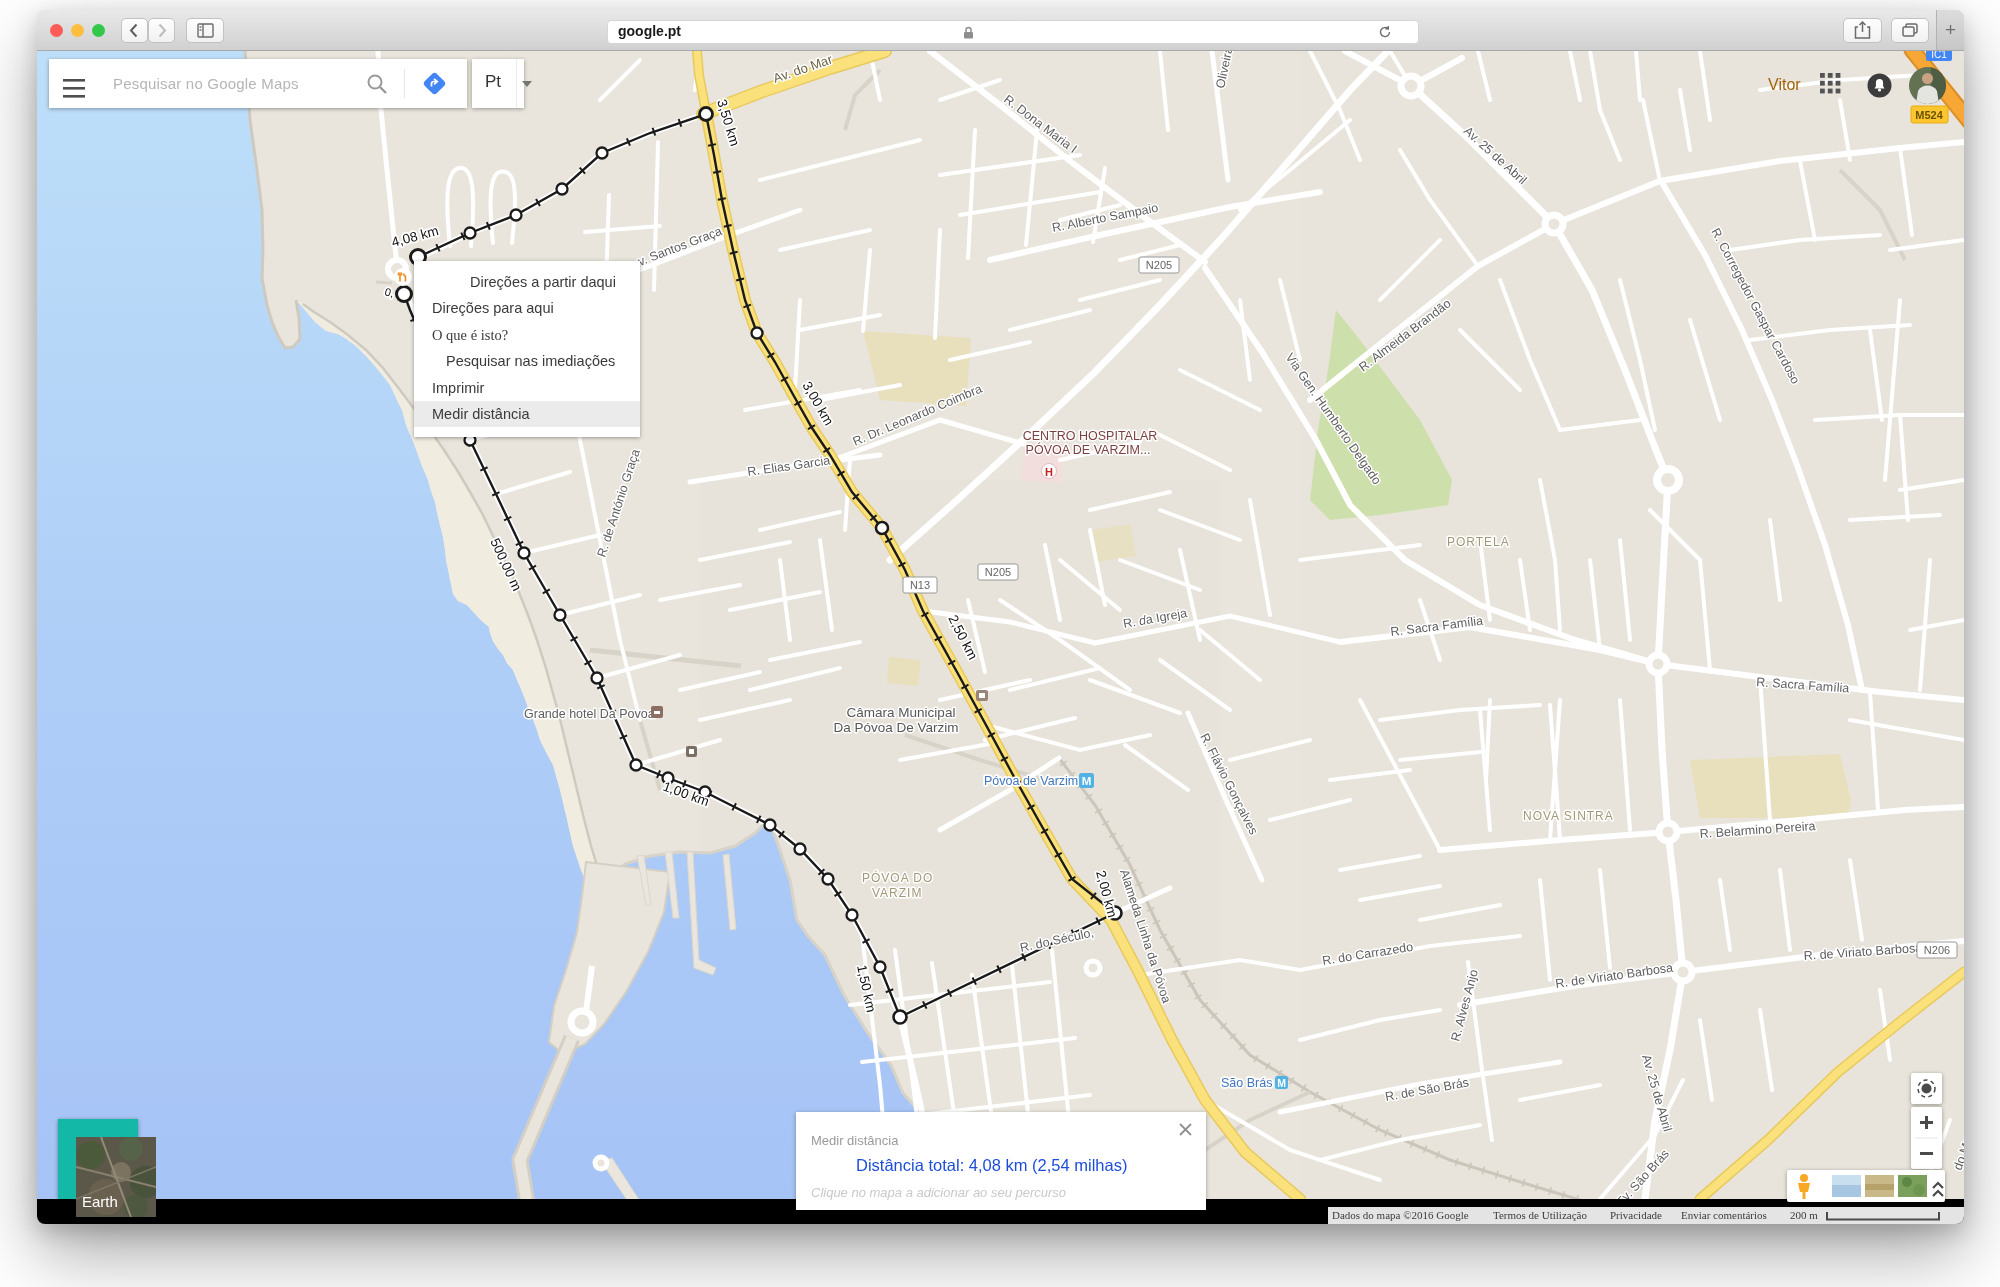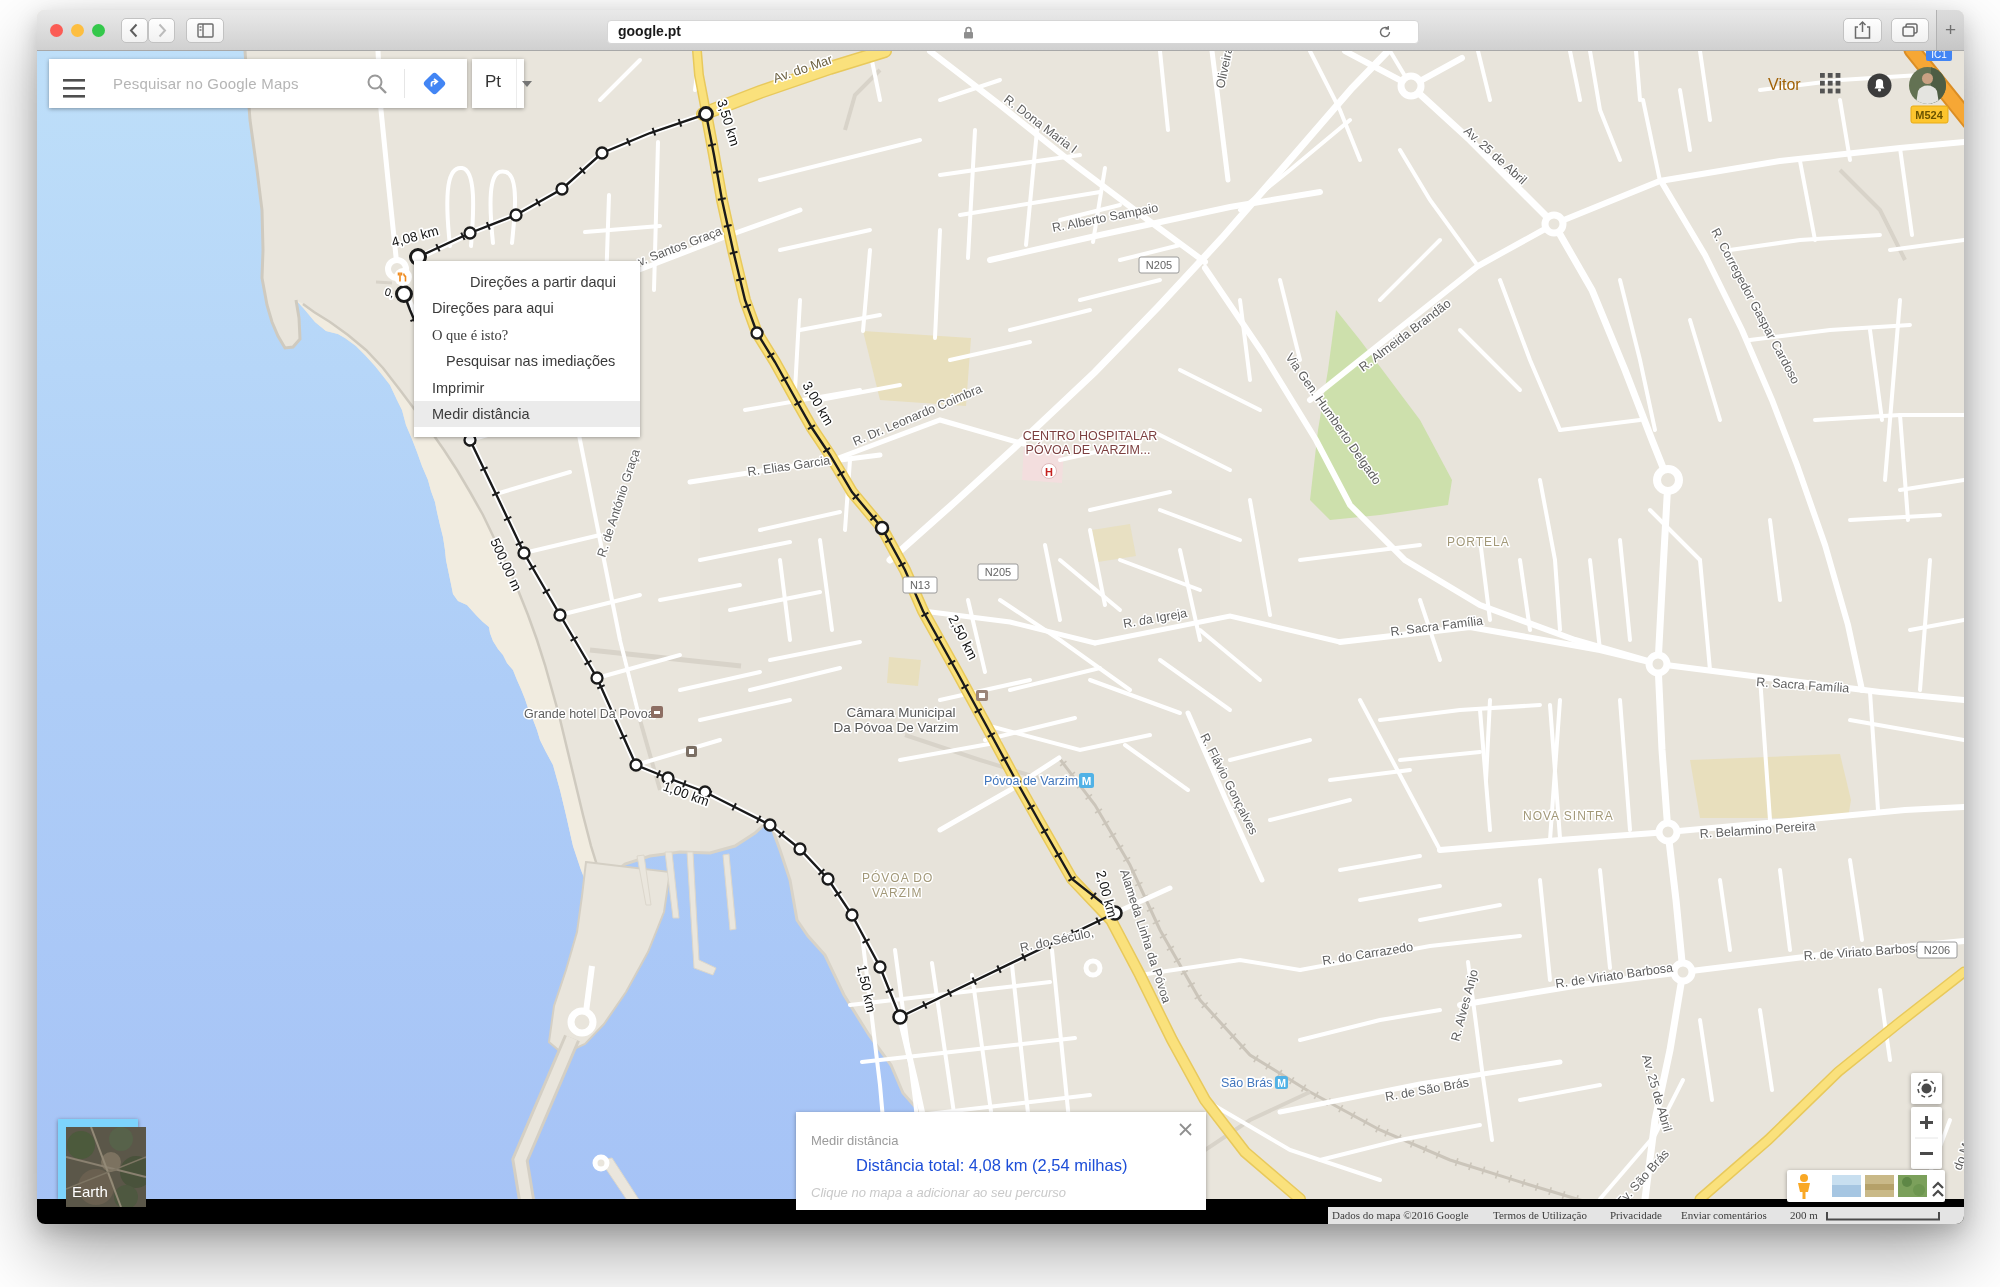--- a/index.html
+++ b/index.html
@@ -705,21 +705,21 @@
     <div style="position:absolute;left:14px;top:44px;font-size:16.5px;color:#1d4ed8;margin-left:46px;">Distância total: 4,08 km (2,54 milhas)</div>
     <div style="position:absolute;left:15px;top:73px;font-size:13px;color:#c9c9c9;font-style:italic;">Clique no mapa a adicionar ao seu percurso</div>
     <svg style="position:absolute;right:14px;top:11px;" width="13" height="13">
         <g stroke="#8f8f8f" stroke-width="1.8">
           <line x1="1" y1="1" x2="12" y2="12"></line>
           <line x1="12" y1="1" x2="1" y2="12"></line>
         </g>
       </svg>
   </div>
 
-  <div class="ovl" style="left:21px;top:1109px;width:80px;height:80px;background:#7dd3fc;box-shadow:0 1px 4px rgba(0,0,0,.4);padding:8px;">
+  <div class="ovl" style="left:21px;top:1109px;width:80px;height:80px;background:#14b8a6;box-shadow:0 1px 4px rgba(0,0,0,.4);padding:18px;">
     <svg width="80" height="80" style="display:block;">
         <rect width="80" height="80" fill="#5b5749"></rect>
       <circle cx="15" cy="18" r="14" fill="#4c5a3c"></circle>
         <circle cx="55" cy="12" r="12" fill="#57624a"></circle>
       <circle cx="70" cy="45" r="16" fill="#49523b"></circle>
         <circle cx="30" cy="60" r="18" fill="#6a6050"></circle>
       <circle cx="60" cy="70" r="12" fill="#4e5840"></circle>
         <circle cx="45" cy="35" r="10" fill="#7c7260"></circle>
       <line x1="0" y1="30" x2="80" y2="50" stroke="#8a8170" stroke-width="2"></line>
       <line x1="25" y1="0" x2="55" y2="80" stroke="#938a77" stroke-width="2"></line>

